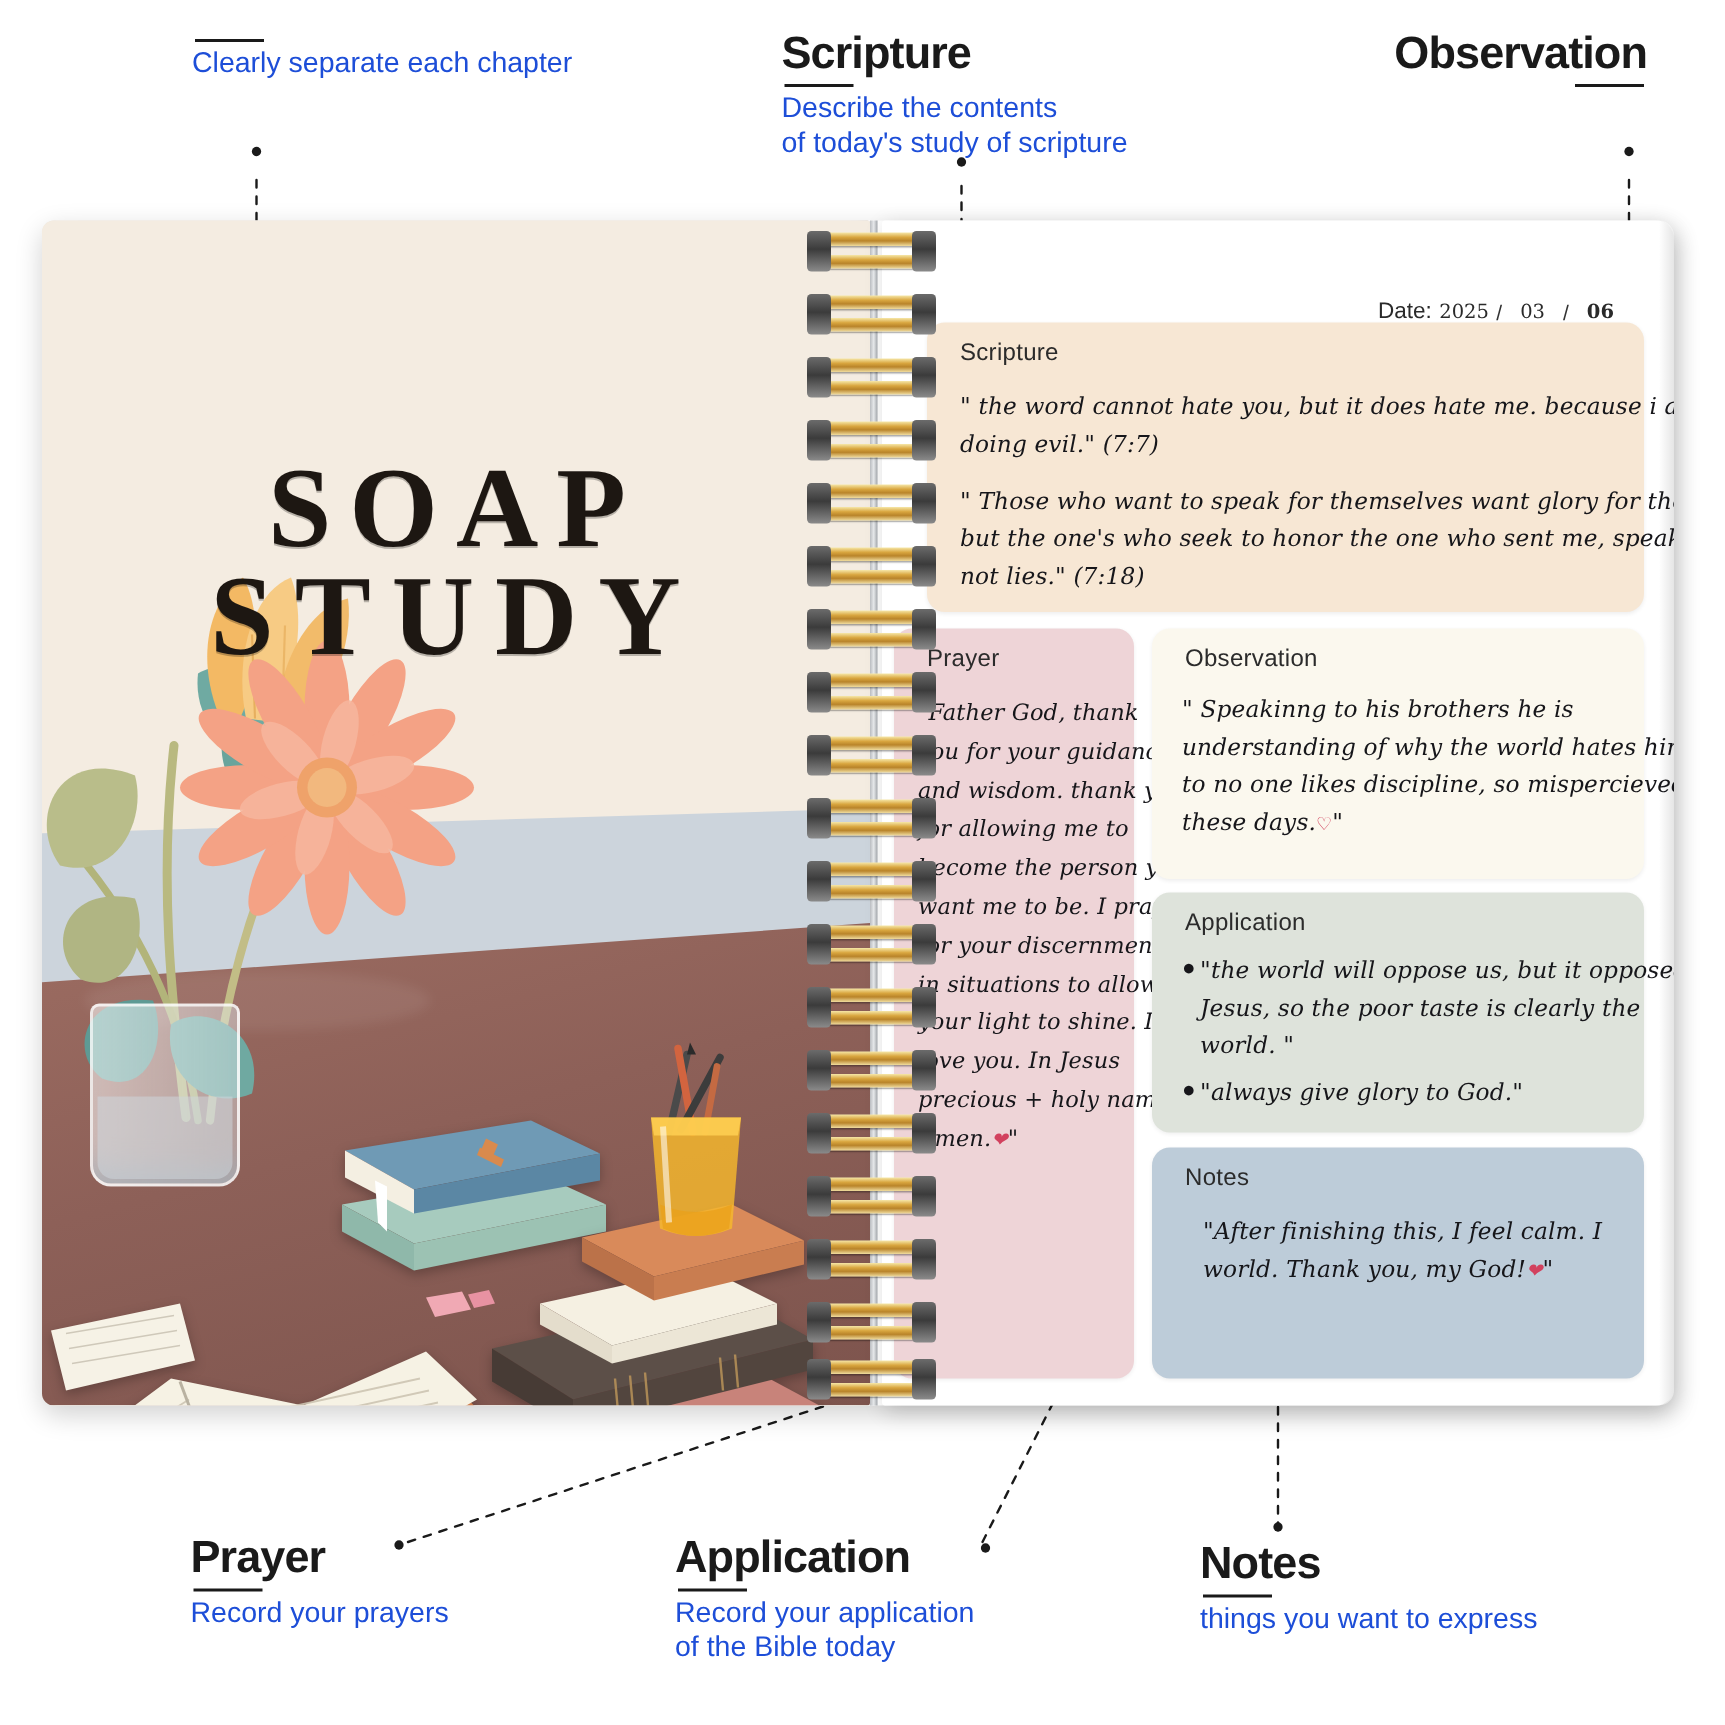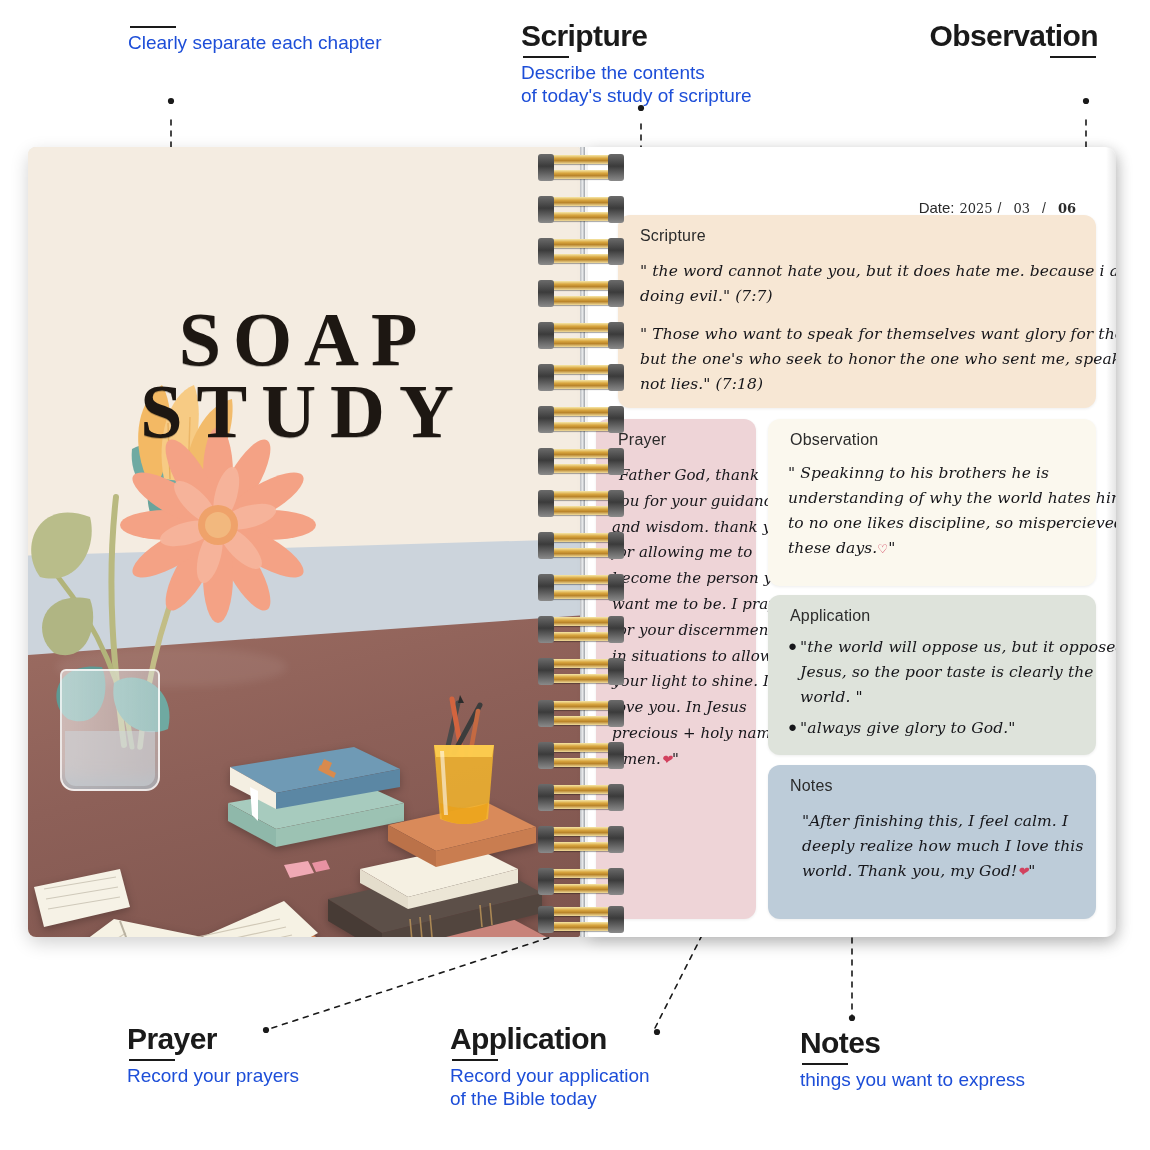--- a/index.html
+++ b/index.html
@@ -601,21 +601,20 @@
               <span class="ln">"always give glory to God."</span>
             </span>
           </div>
         </div>
       </div>
 
       <div class="card" id="card-notes">
         <div class="card-label">Notes</div>
         <div class="body hand">
           <span class="ln">"After finishing this, I feel calm. I</span>
-          <span class="ln">deeply realize how much I love this</span>
           <span class="ln">
             <span>world. Thank you, my God!</span><span class="heart">❤</span><span>"</span>
           </span>
         </div>
       </div>
 
     </div>
   </div>
 </div>
 

